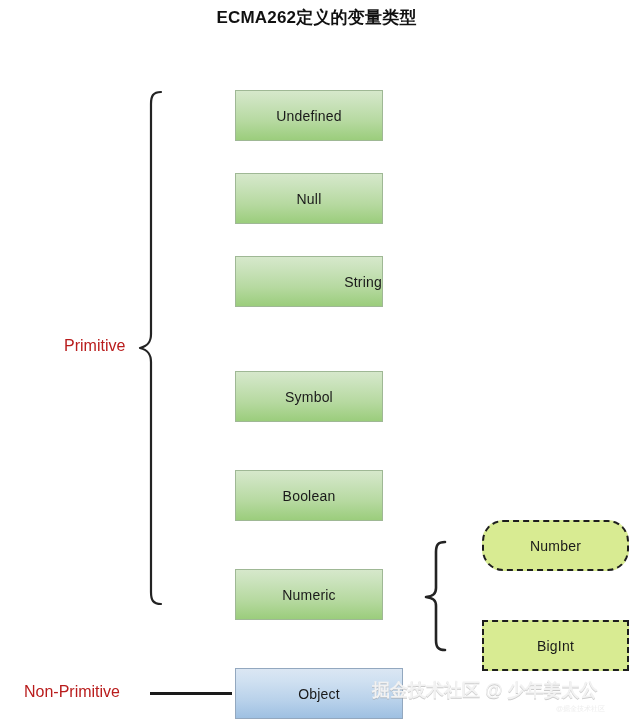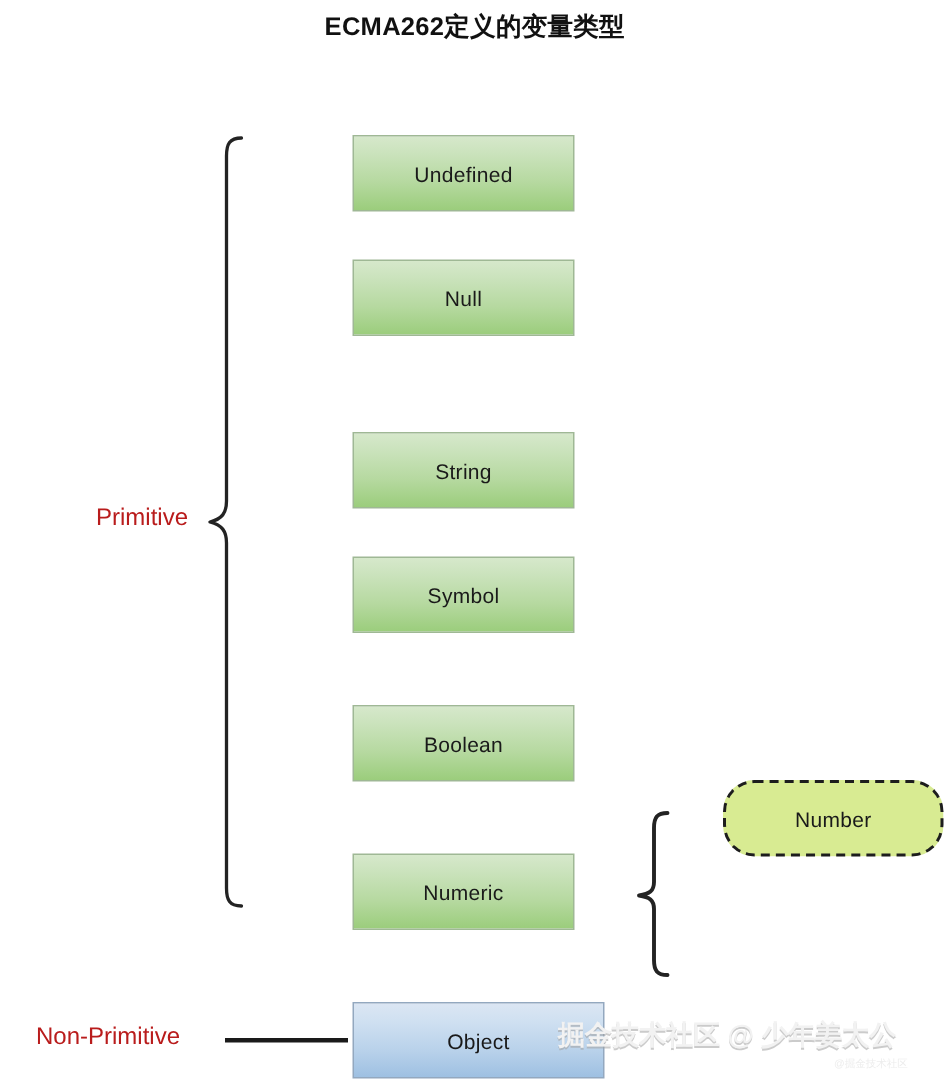--- a/index.html
+++ b/index.html
@@ -112,21 +112,21 @@
   .box.dashed {
     width: 147px;
     height: 51px;
     left: 482px;
     border: 2px dashed #1d1d1d;
     background: #d8eb92;
   }
 
   .box-undefined { top: 74px; margin-top: 16px; }
   .box-null      { top: 173px; }
-  .box-string    { top: 288px; }
+  .box-string    { top: 256px; justify-content: flex-end; }
   .box-symbol    { top: 371px; }
   .box-boolean   { top: 470px; }
   .box-numeric   { top: 569px; }
   .box-object    { top: 668px; }
 
   .box-number { top: 520px; border-radius: 21px; }
   .box-bigint { top: 620px; height: 42px; }
 
   
   .watermark-main {
@@ -188,20 +188,23 @@
   </div>
 
   <svg class="brace brace-numeric" viewBox="0 0 22 112" preserveAspectRatio="none">
     <path d="M21,2 C14,2 12,5 12,12 L12,48 C12,54 9,56 2,57 C9,58 12,60 12,66 L12,100 C12,107 14,110 21,110"></path>
   </svg>
 
   <div class="box dashed box-number">
     <span>Number</span>
   </div>
 
+  <div class="box dashed box-bigint">
+    <span>BigInt</span>
+  </div>
 
   <div class="group-label label-nonprimitive">Non-Primitive</div>
 
   <div class="connector-line"></div>
 
   <div class="box blue box-object">
     <span>Object</span>
   </div>
 
   <div class="watermark-main">掘金技术社区 @ 少年姜太公</div>

